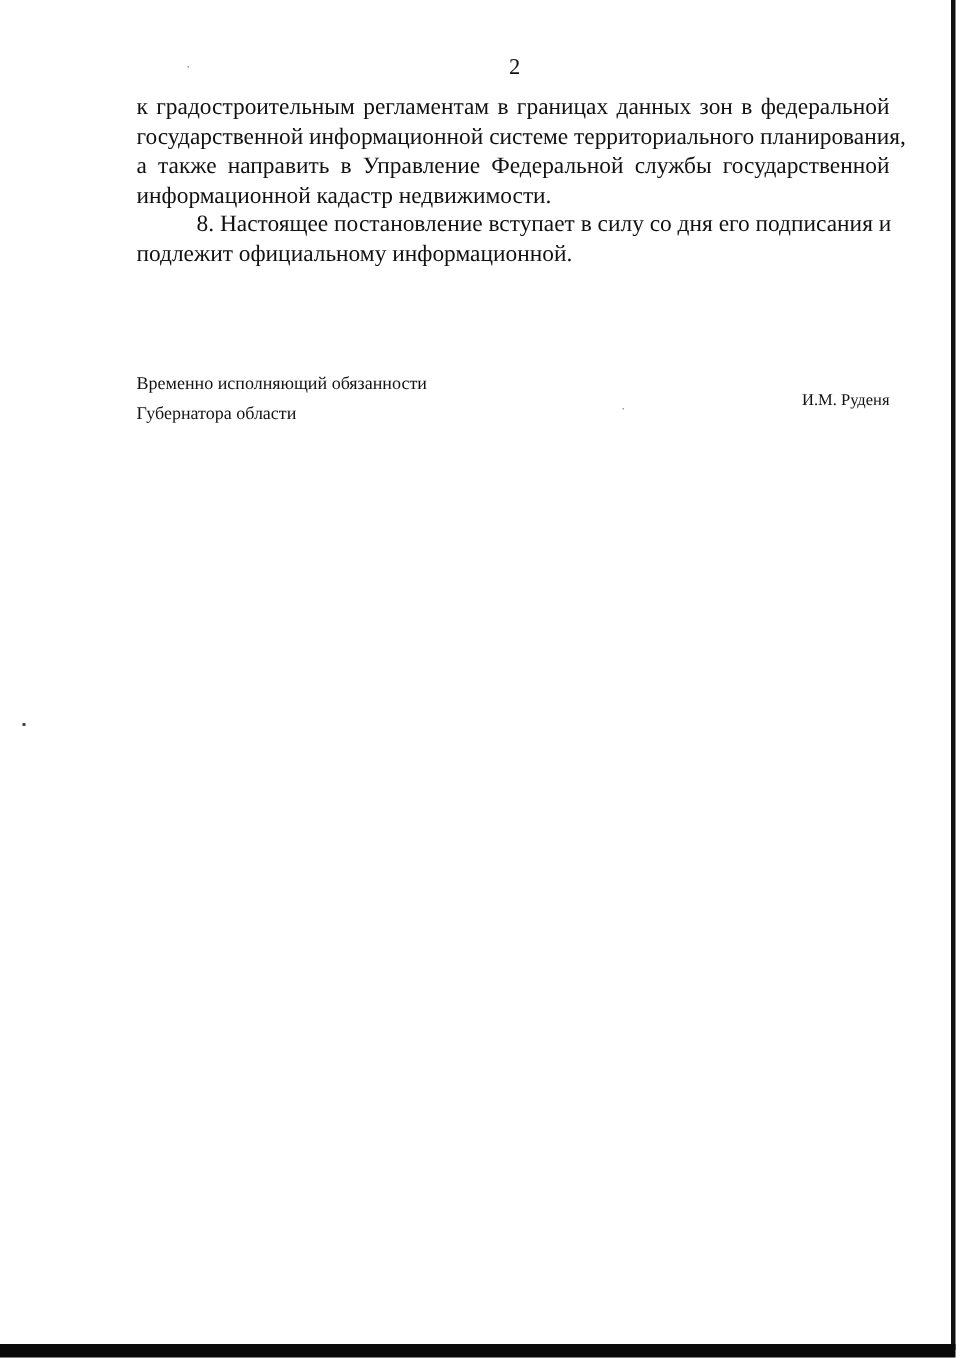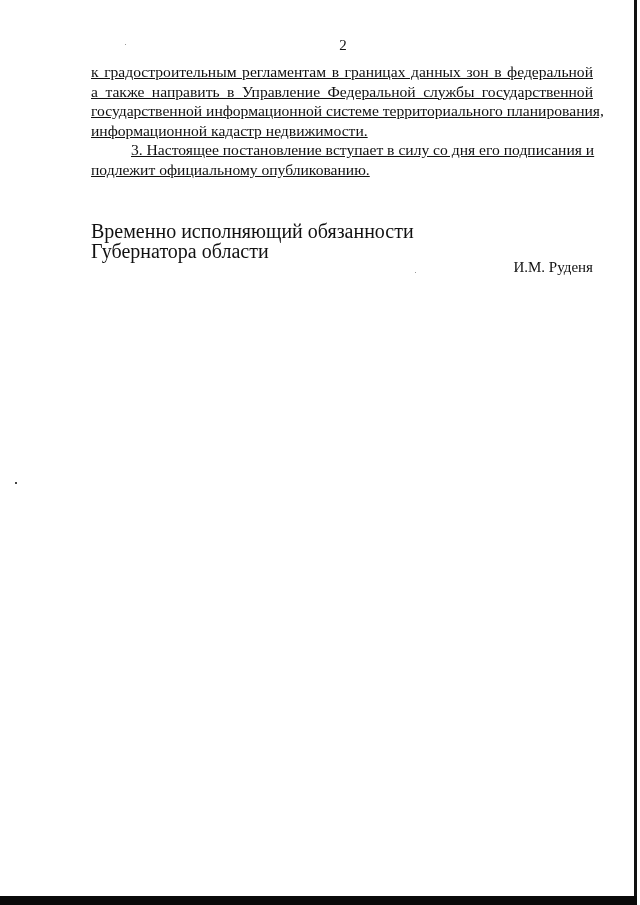--- a/index.html
+++ b/index.html
@@ -6,45 +6,45 @@
   body {
     width: 640px; height: 905px; position: relative; overflow: hidden;
     background: #ffffff;
     font-family: "Liberation Serif", "DejaVu Serif", serif;
     color: #111111;
   }
   .page { position: absolute; left: 0; top: 0; width: 640px; height: 905px; }
   .right-edge { position: absolute; left: 634px; top: 0; width: 3px; height: 900px; background: #111; }
   .bottom-edge { position: absolute; left: 0; top: 896px; width: 637px; height: 9px; background: #0a0a0a; }
   .page-number { position: absolute; top: 37px; left: 0; width: 640px; text-align: center; font-size: 15px; padding-left: 46px; box-sizing: border-box; }
-  .body-text { position: absolute; left: 91px; top: 62px; width: 502px; font-size: 15.6px; line-height: 19.6px; text-align: justify; text-decoration: underline; }
+  .body-text { position: absolute; left: 91px; top: 62px; width: 502px; font-size: 15.6px; line-height: 19.6px; text-align: justify; }
   .body-text p { margin: 0; }
   .line { display: block; text-align: justify; text-align-last: justify; white-space: nowrap; }
   .line.last { text-align-last: left; }
   .indent { text-indent: 40px; }
-  .sig-left { position: absolute; left: 91px; top: 222px; font-size: 20px; line-height: 19.6px; }
-  .sig-right { position: absolute; right: 47px; top: 257.6px; font-size: 15px; line-height: 19.6px; margin-left: 28px; }
+  .sig-left { position: absolute; left: 91px; top: 246px; font-size: 12px; line-height: 19.6px; }
+  .sig-right { position: absolute; right: 47px; top: 257.6px; font-size: 11px; line-height: 19.6px; margin-left: 28px; }
   .speck { position: absolute; width: 2px; height: 2px; background: #444; }
 </style>
 </head>
 <body>
 
 <div class="page">
   <div class="page-number">2</div>
 
   <div class="body-text">
     <p>
       <span class="line">к градостроительным регламентам в границах данных зон в федеральной</span>
+      <span class="line">государственной информационной системе территориального планирования,</span>
       <span class="line">а также направить в Управление Федеральной службы государственной</span>
-      <span class="line">государственной информационной системе территориального планирования,</span>
       <span class="line last">информационной кадастр недвижимости.</span>
     </p>
     <p>
-      <span class="line indent">3. Настоящее постановление вступает в силу со дня его подписания и</span>
-      <span class="line last">подлежит официальному опубликованию.</span>
+      <span class="line indent">8. Настоящее постановление вступает в силу со дня его подписания и</span>
+      <span class="line last">подлежит официальному информационной.</span>
     </p>
   </div>
 
   <div class="sig-left">
     <div>Временно исполняющий обязанности</div>
     <div>Губернатора области</div>
   </div>
   <div class="sig-right">И.М. Руденя</div>
 
   <div class="speck" style="left:15px;top:482px;"></div>

